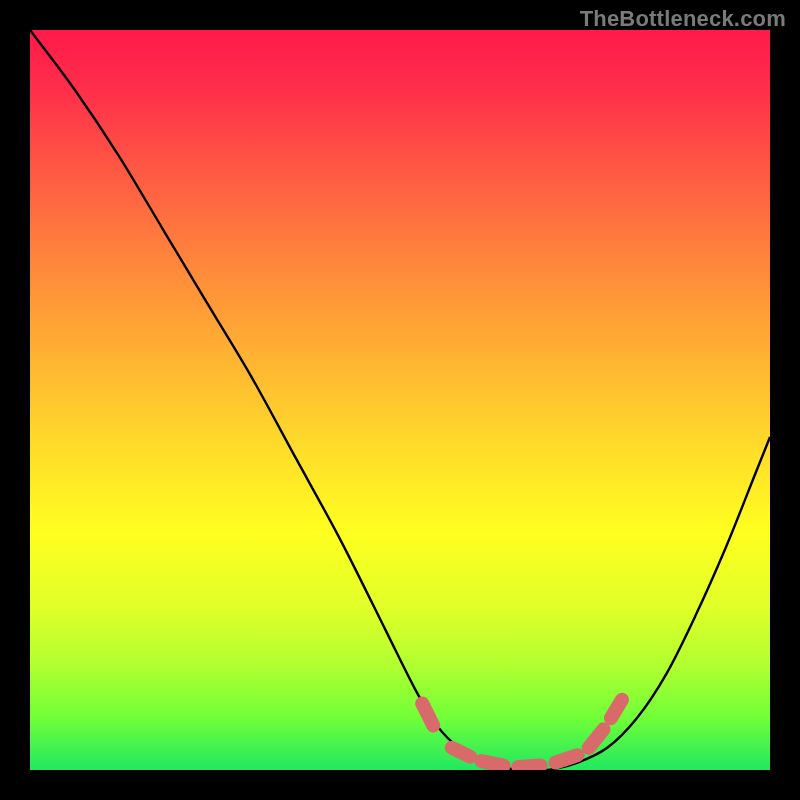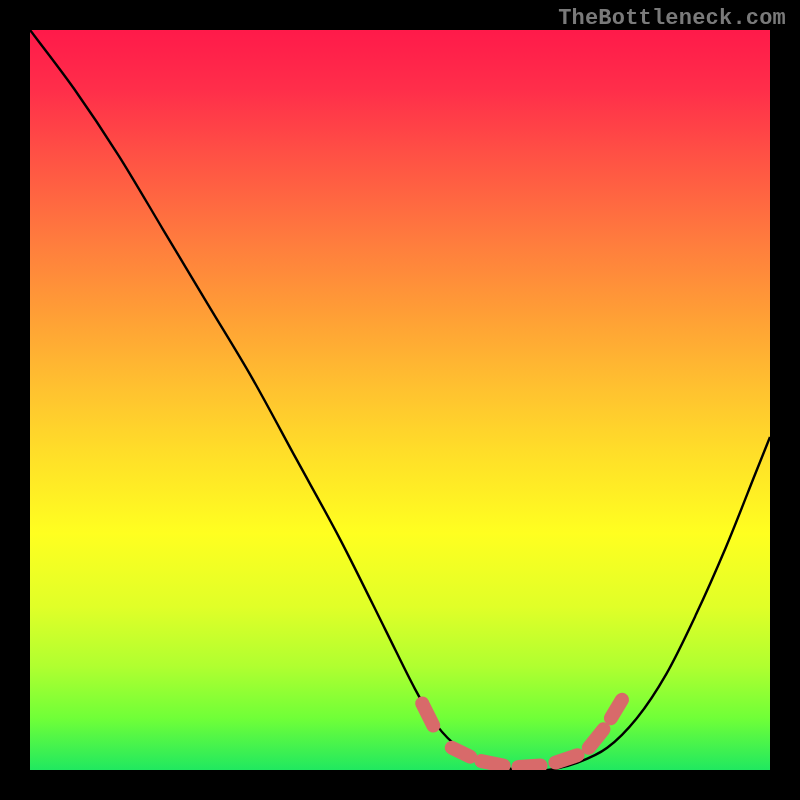--- a/index.html
+++ b/index.html
@@ -2,21 +2,21 @@
 <html><head>
 <meta charset="utf-8">
 <style>
   * { margin: 0; padding: 0; box-sizing: border-box; }
   html, body { width: 800px; height: 800px; overflow: hidden; background: #000; }
   .stage { position: relative; width: 800px; height: 800px; background: #000; }
   .watermark {
     position: absolute;
     top: 6px;
     right: 14px;
-    font-family: Liberation Mono, monospace;
+    font-family: Liberation Sans, sans-serif;
     font-size: 22px;
     font-weight: 600;
     color: #7a7a7a;
     letter-spacing: 0.2px;
   }
   .plot {
     position: absolute;
     left: 30px;
     top: 30px;
     width: 740px;

